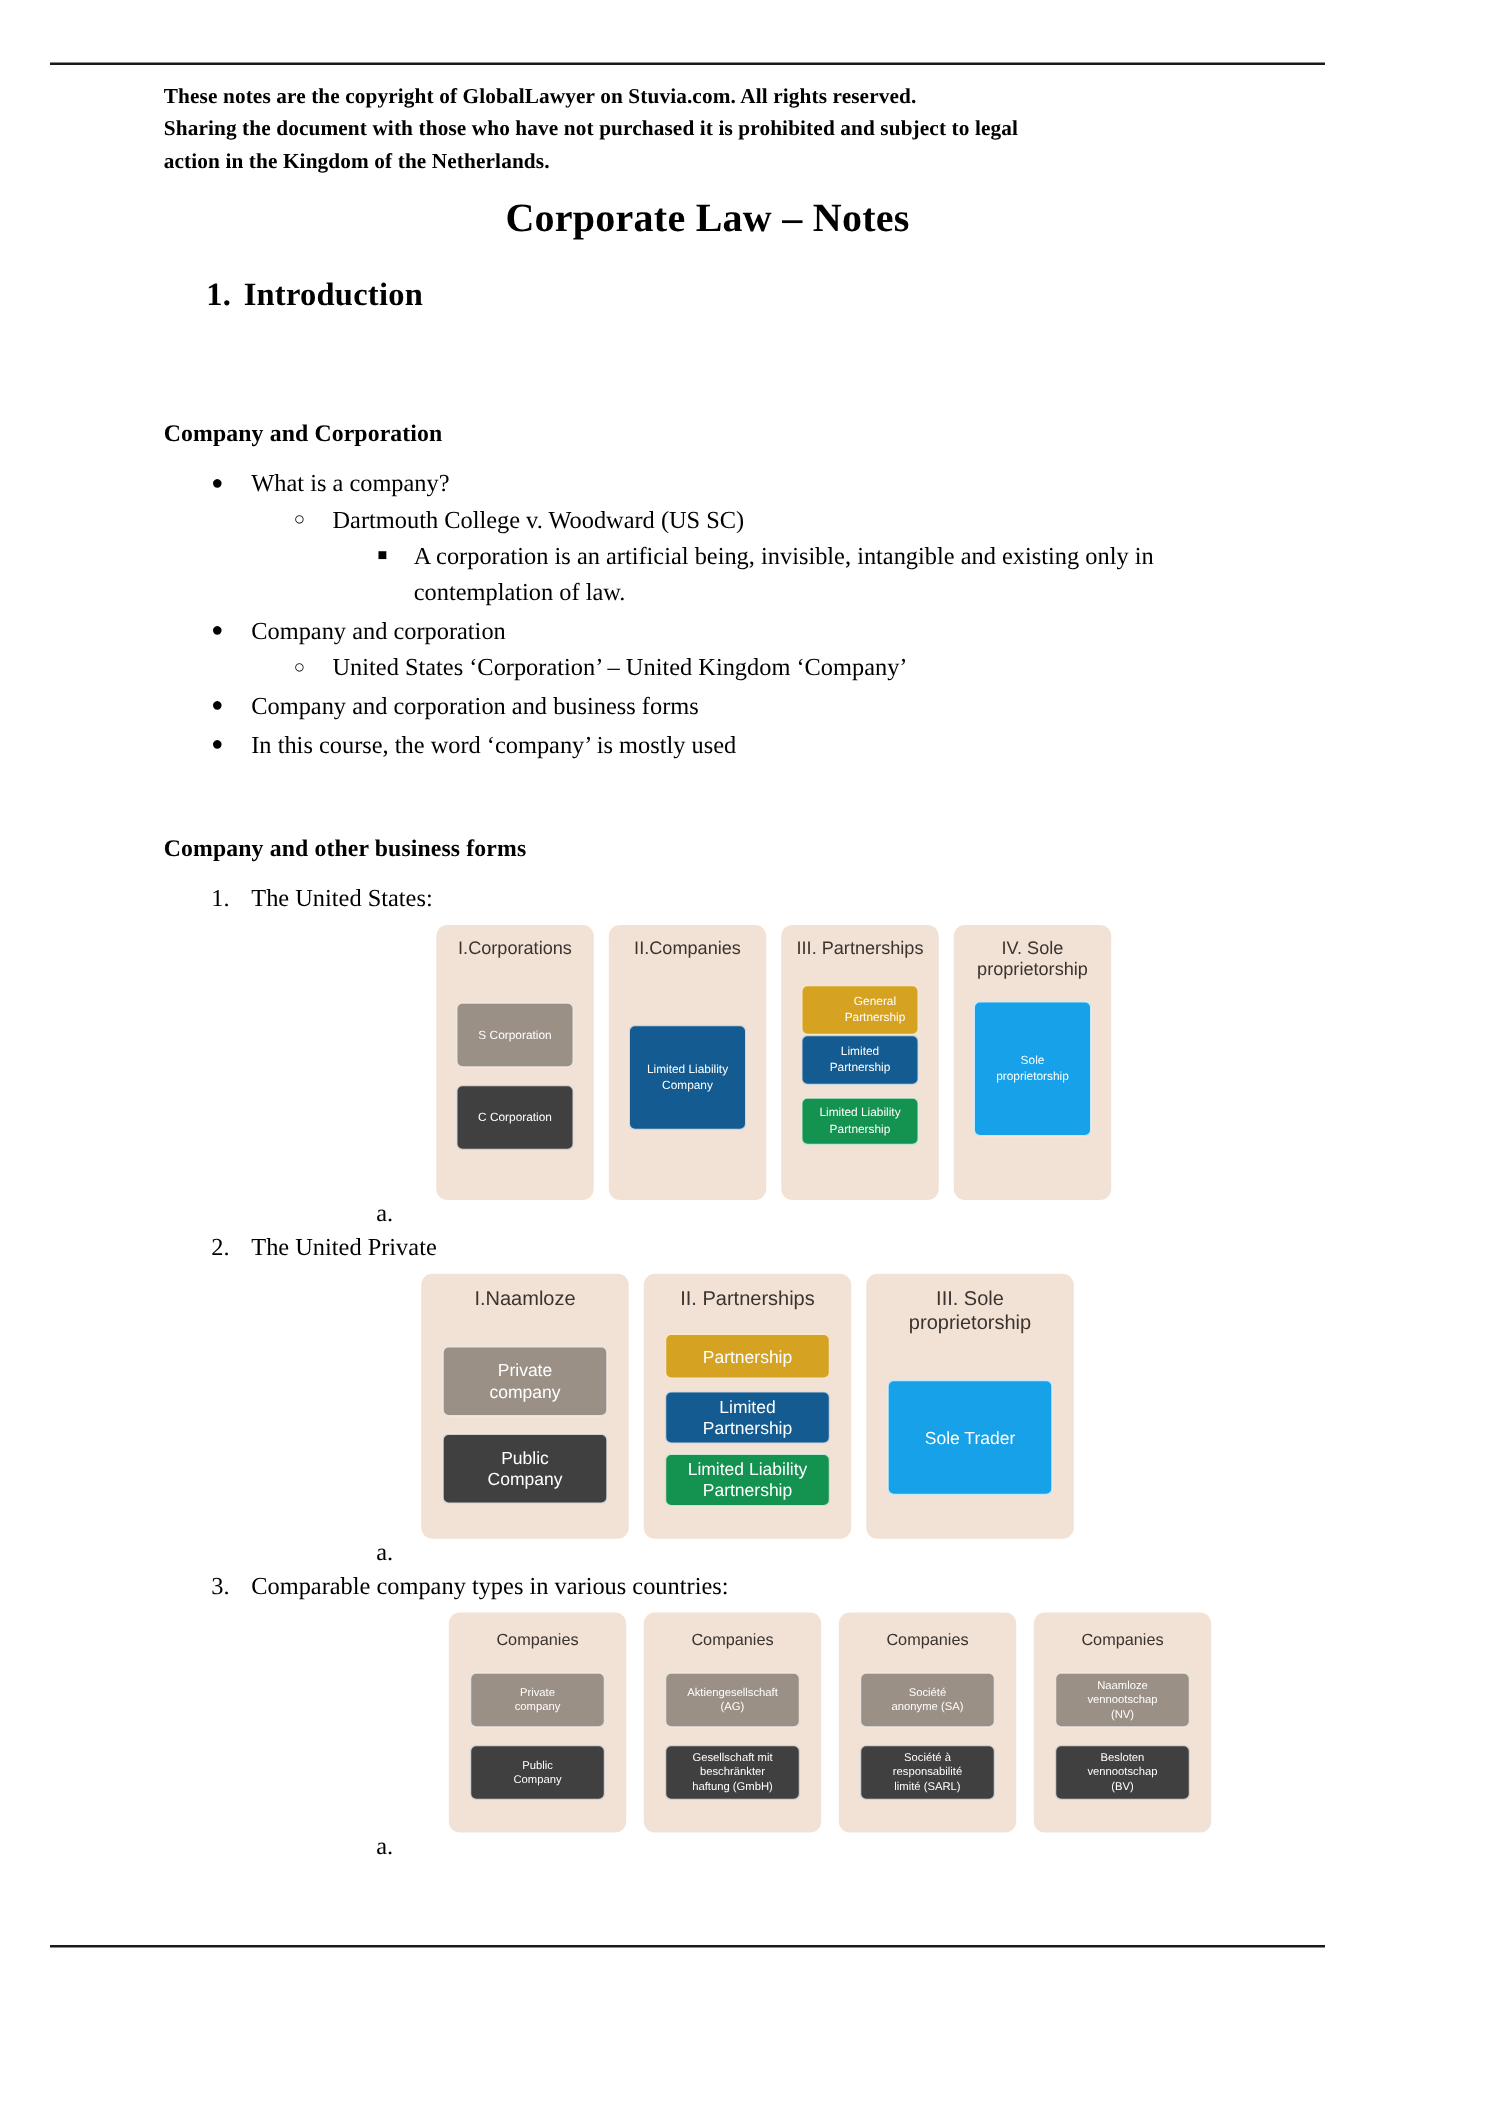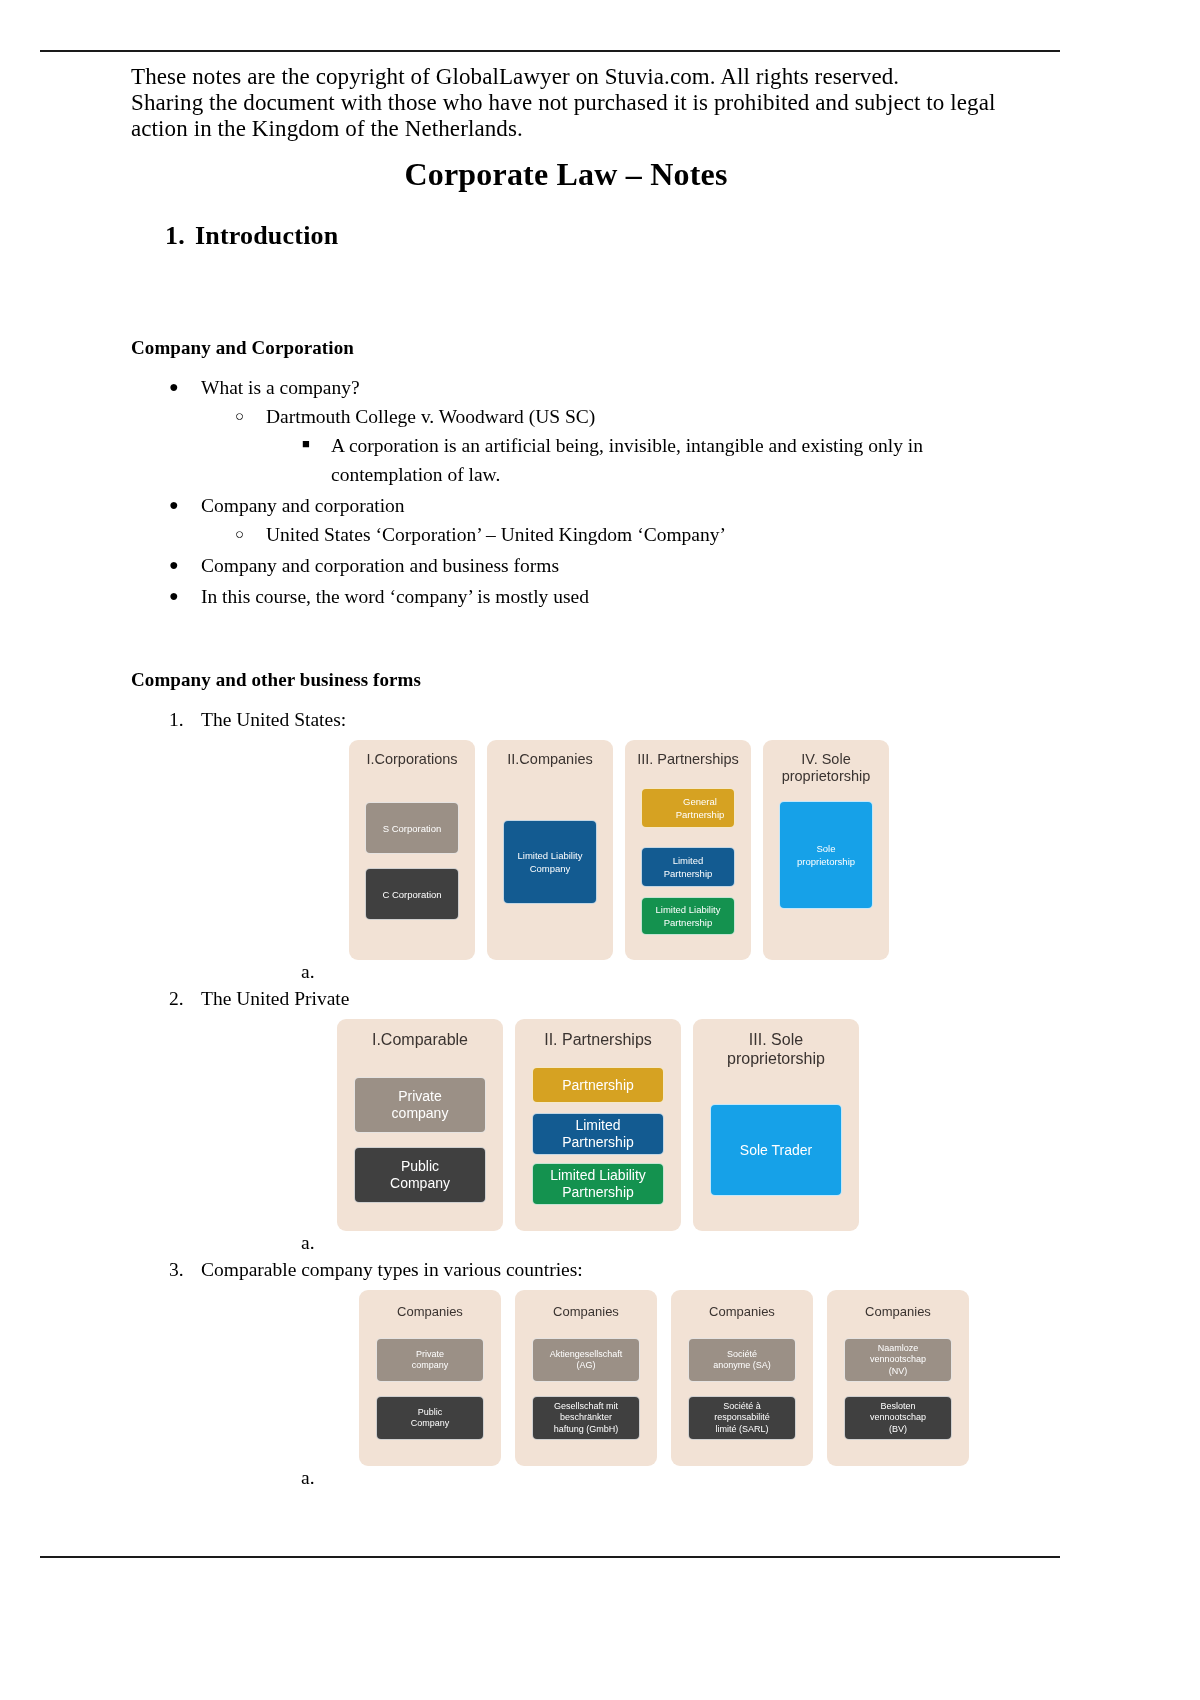--- a/index.html
+++ b/index.html
@@ -36,23 +36,24 @@
     width: 1020px;
     border-top: 2px solid #1a1a1a;
   }
   .content {
     position: absolute;
     left: 131px;
     top: 64px;
     width: 880px;
   }
   .copyright {
-    font-size: 23px;
+    font-size: 17px;
     line-height: 26px;
     letter-spacing: 0.1px;
+    font-weight: bold;
   }
   .doc-title {
     text-align: center;
     font-size: 32px;
     font-weight: bold;
     margin-top: 14px;
     margin-left: -10px;
     letter-spacing: 0.2px;
   }
   .h1 {
@@ -286,21 +287,21 @@
               <div class="spacer"></div>
             </div>
             <div class="dgm-col">
               <div class="dgm-head">II.Companies</div>
               <div class="chip dblue" style="height: 84px; margin-top: 42px; margin-bottom: 0px;">Limited Liability
 Company</div>
               <div class="spacer"></div>
             </div>
             <div class="dgm-col">
               <div class="dgm-head">III. Partnerships</div>
-              <div class="chip gold" style="height: 40px; margin-top: 10px; margin-bottom: 19px; padding-left: 24px;">General
+              <div class="chip gold" style="height: 40px; margin-top: 10px; margin-bottom: 0; padding-left: 24px;">General
 Partnership</div>
               <div class="chip dblue" style="height: 40px; margin-top: 0px; margin-bottom: 10px;">Limited
 Partnership</div>
               <div class="chip tgreen" style="height: 38px; margin-top: 0px; margin-bottom: 0px;">Limited Liability
 Partnership</div>
               <div class="spacer"></div>
             </div>
             <div class="dgm-col">
               <div class="dgm-head">IV. Sole
 proprietorship</div>
@@ -310,21 +311,21 @@
             </div>
           </div>
         <div class="sub-a">a.</div>
       </li>
 
       <li>
         <span class="num">2.</span>
         <span>The United Private</span>
         <div class="diagram" id="diagram-uk">
             <div class="dgm-col">
-              <div class="dgm-head">I.Comparable</div>
+              <div class="dgm-head">I.Naamloze</div>
               <div class="chip gray" style="height: 56px; margin-top: 18px; margin-bottom: 14px;">Private
 company</div>
               <div class="chip green" style="height: 56px; margin-top: 0px; margin-bottom: 0px;">Public
 Company</div>
               <div class="spacer"></div>
             </div>
             <div class="dgm-col">
               <div class="dgm-head">II. Partnerships</div>
               <div class="chip gold" style="height: 36px; margin-top: 8px; margin-bottom: 10px;">Partnership</div>
               <div class="chip dblue" style="height: 42px; margin-top: 0px; margin-bottom: 8px;">Limited

